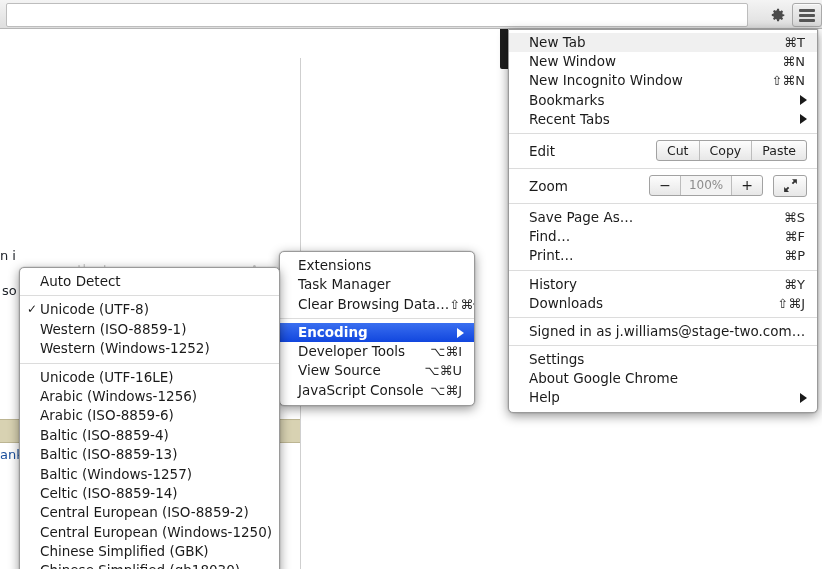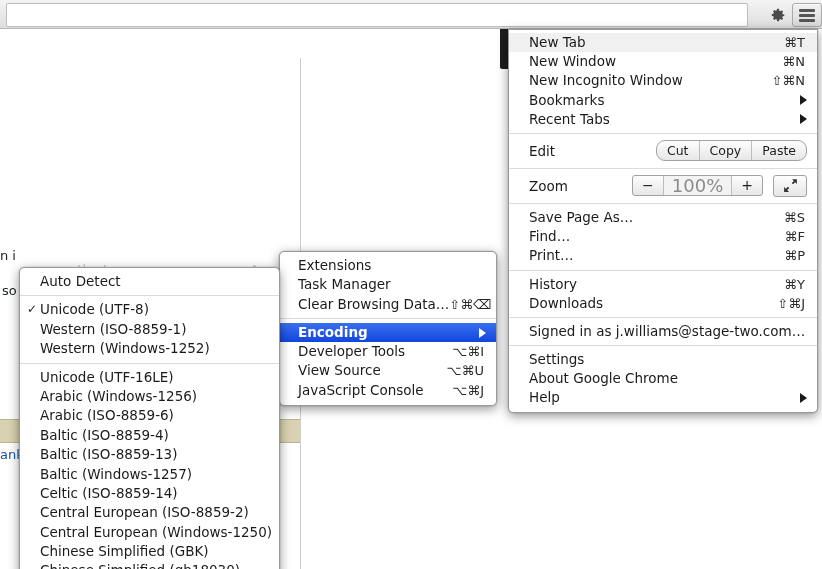--- a/index.html
+++ b/index.html
@@ -192,21 +192,21 @@
   
   .row-with-buttons {
     display: flex;
     align-items: center;
     height: 26px;
     padding: 0 10px 0 20px;
   }
   .btn-group {
     display: flex;
     border: 1px solid #a2a2a2;
-    border-radius: 9px;
+    border-radius: 3px;
     overflow: hidden;
     background-image: linear-gradient(#fdfdfd, #e7e7e7);
   }
   .btn-group > .gbtn {
     padding: 1px 10px;
     font-size: 12.5px;
     color: #1e1e1e;
     border-left: 1px solid #bcbcbc;
     line-height: 17px;
   }
@@ -221,42 +221,42 @@
     background-image: linear-gradient(#fdfdfd, #e7e7e7);
   }
   .zoom-box .zbtn {
     padding: 1px 9px;
     font-size: 14px;
     color: #1e1e1e;
     line-height: 17px;
   }
   .zoom-box .zval {
     padding: 1px 8px;
-    font-size: 18px;
+    font-size: 12px;
     color: #8c8c8c;
     border-left: 1px solid #bcbcbc;
     border-right: 1px solid #bcbcbc;
     line-height: 17px;
     background: #f3f3f3;
   }
   .fs-btn {
     margin-left: 10px;
     width: 32px; height: 20px;
     border: 1px solid #a2a2a2;
     border-radius: 3px;
     background-image: linear-gradient(#fdfdfd, #e7e7e7);
     display: flex;
     align-items: center;
     justify-content: center;
   }
 
   
   #tools-menu {
     left: 279px; top: 251px;
-    width: 218px;
+    width: 196px;
     padding: 4px 0 5px;
   }
   #tools-menu .menu-item { padding-left: 18px; height: 19.3px; line-height: 19.3px; }
 
   
   #encoding-menu {
     left: 19px; top: 267px;
     width: 261px;
     padding: 4px 0 4px;
     border-bottom-left-radius: 0;

